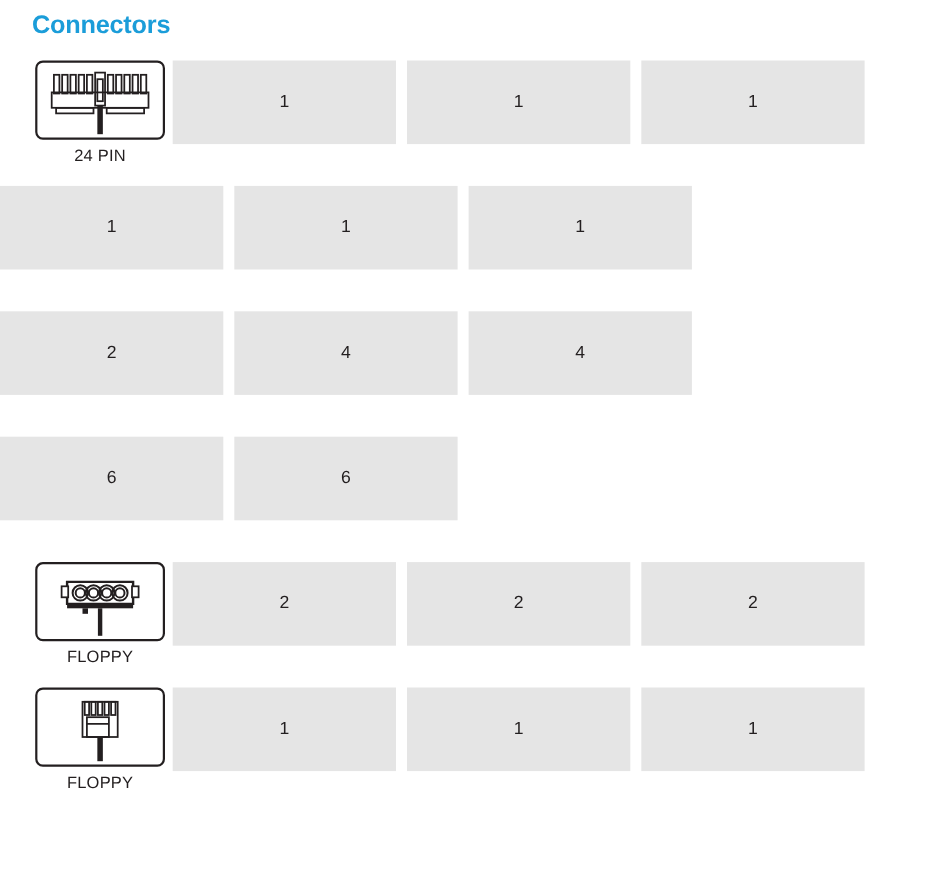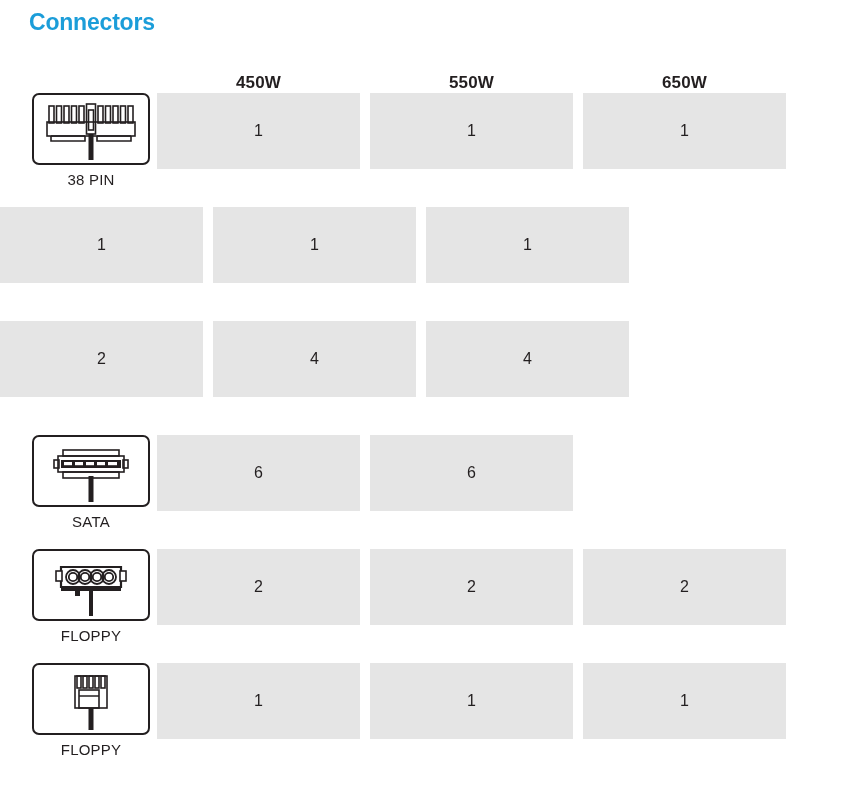--- a/index.html
+++ b/index.html
@@ -124,32 +124,20 @@
 </style>
 </head>
 <body>
 
 <div class="page">
 
   <div class="section-title">Connectors</div>
 
   <div class="conn-table">
 
-    <div class="header-row">
-      <div class="col-icon"></div>
-      <div class="col-val">
-        <div class="col-head-label">450W</div>
-      </div>
-      <div class="col-val">
-        <div class="col-head-label">550W</div>
-      </div>
-      <div class="col-val">
-        <div class="col-head-label">650W</div>
-      </div>
-    </div>
 
     <div class="data-row">
       <div class="icon-cell">
         <div class="icon-box">
           <svg width="112" height="66" viewBox="0 0 112 66">
             <g fill="none" stroke="#231f20" stroke-width="1.6">
 
               <rect x="14" y="10" width="5" height="17"></rect>
               <rect x="21.5" y="10" width="5" height="17"></rect>
               <rect x="29" y="10" width="5" height="17"></rect>
@@ -166,21 +154,21 @@
               <path d="M16 40 h34 M62 40 h34"></path>
               <path d="M16 40 v5 h34 v-5 M62 40 v5 h34 v-5"></path>
 
               <rect x="51.5" y="8" width="9" height="30"></rect>
               <rect x="53.5" y="14" width="5" height="20"></rect>
             </g>
 
             <rect x="53.5" y="38" width="5" height="26" fill="#231f20"></rect>
           </svg>
         </div>
-        <div class="icon-label">38 PIN</div>
+        <div class="icon-label">24 PIN</div>
       </div>
       <div class="value-cell">
         <div class="value-box">1</div>
       </div>
       <div class="value-cell">
         <div class="value-box">1</div>
       </div>
       <div class="value-cell">
         <div class="value-box">1</div>
       </div>
@@ -204,48 +192,20 @@
       </div>
       <div class="value-cell">
         <div class="value-box">4</div>
       </div>
       <div class="value-cell">
         <div class="value-box">4</div>
       </div>
     </div>
 
     <div class="data-row">
-      <div class="icon-cell">
-        <div class="icon-box">
-          <svg width="112" height="66" viewBox="0 0 112 66">
-            <g fill="none" stroke="#231f20" stroke-width="1.6">
-
-              <rect x="28" y="12" width="56" height="6"></rect>
-
-              <rect x="23" y="18" width="66" height="16"></rect>
-
-              <rect x="28" y="34" width="56" height="6"></rect>
-
-              <rect x="19" y="22" width="5" height="8"></rect>
-              <rect x="88" y="22" width="5" height="8"></rect>
-            </g>
-
-            <rect x="26" y="22" width="60" height="8" fill="#231f20"></rect>
-            <g fill="#ffffff">
-              <rect x="29" y="24" width="8" height="3.2"></rect>
-              <rect x="40" y="24" width="8" height="3.2"></rect>
-              <rect x="51" y="24" width="8" height="3.2"></rect>
-              <rect x="62" y="24" width="8" height="3.2"></rect>
-              <rect x="73" y="24" width="9" height="3.2"></rect>
-            </g>
-            <rect x="53.5" y="38" width="5" height="26" fill="#231f20"></rect>
-          </svg>
-        </div>
-        <div class="icon-label">SATA</div>
-      </div>
       <div class="value-cell">
         <div class="value-box">6</div>
       </div>
       <div class="value-cell">
         <div class="value-box">6</div>
       </div>
     </div>
 
     <div class="data-row">
       <div class="icon-cell">

